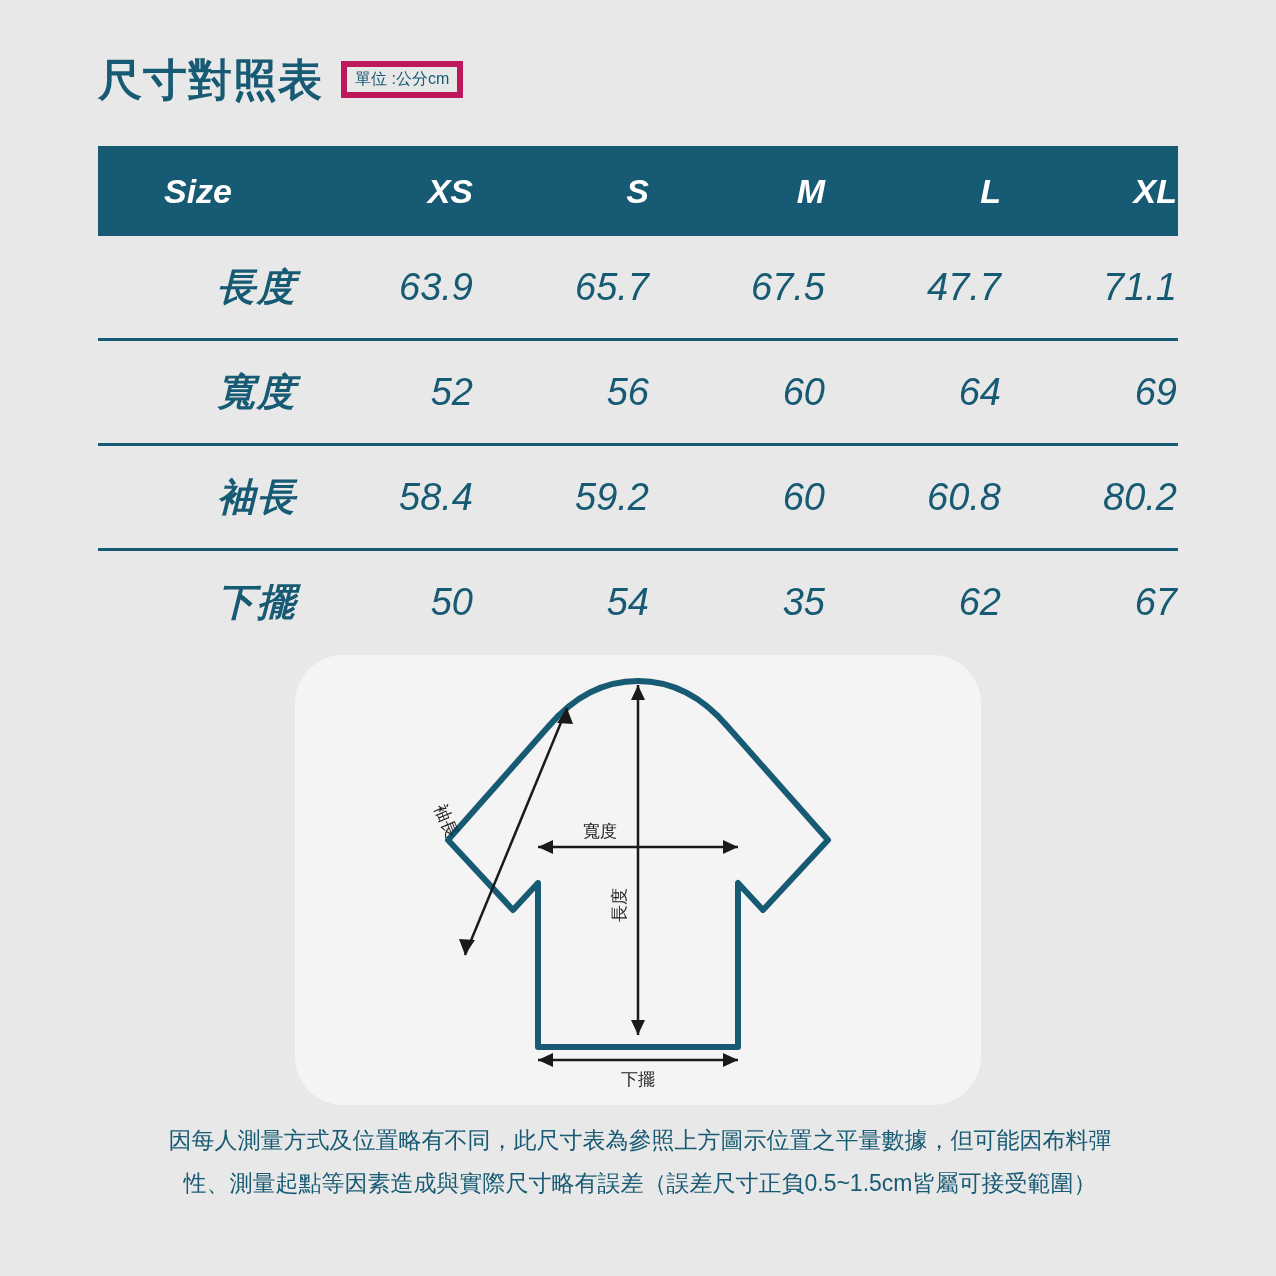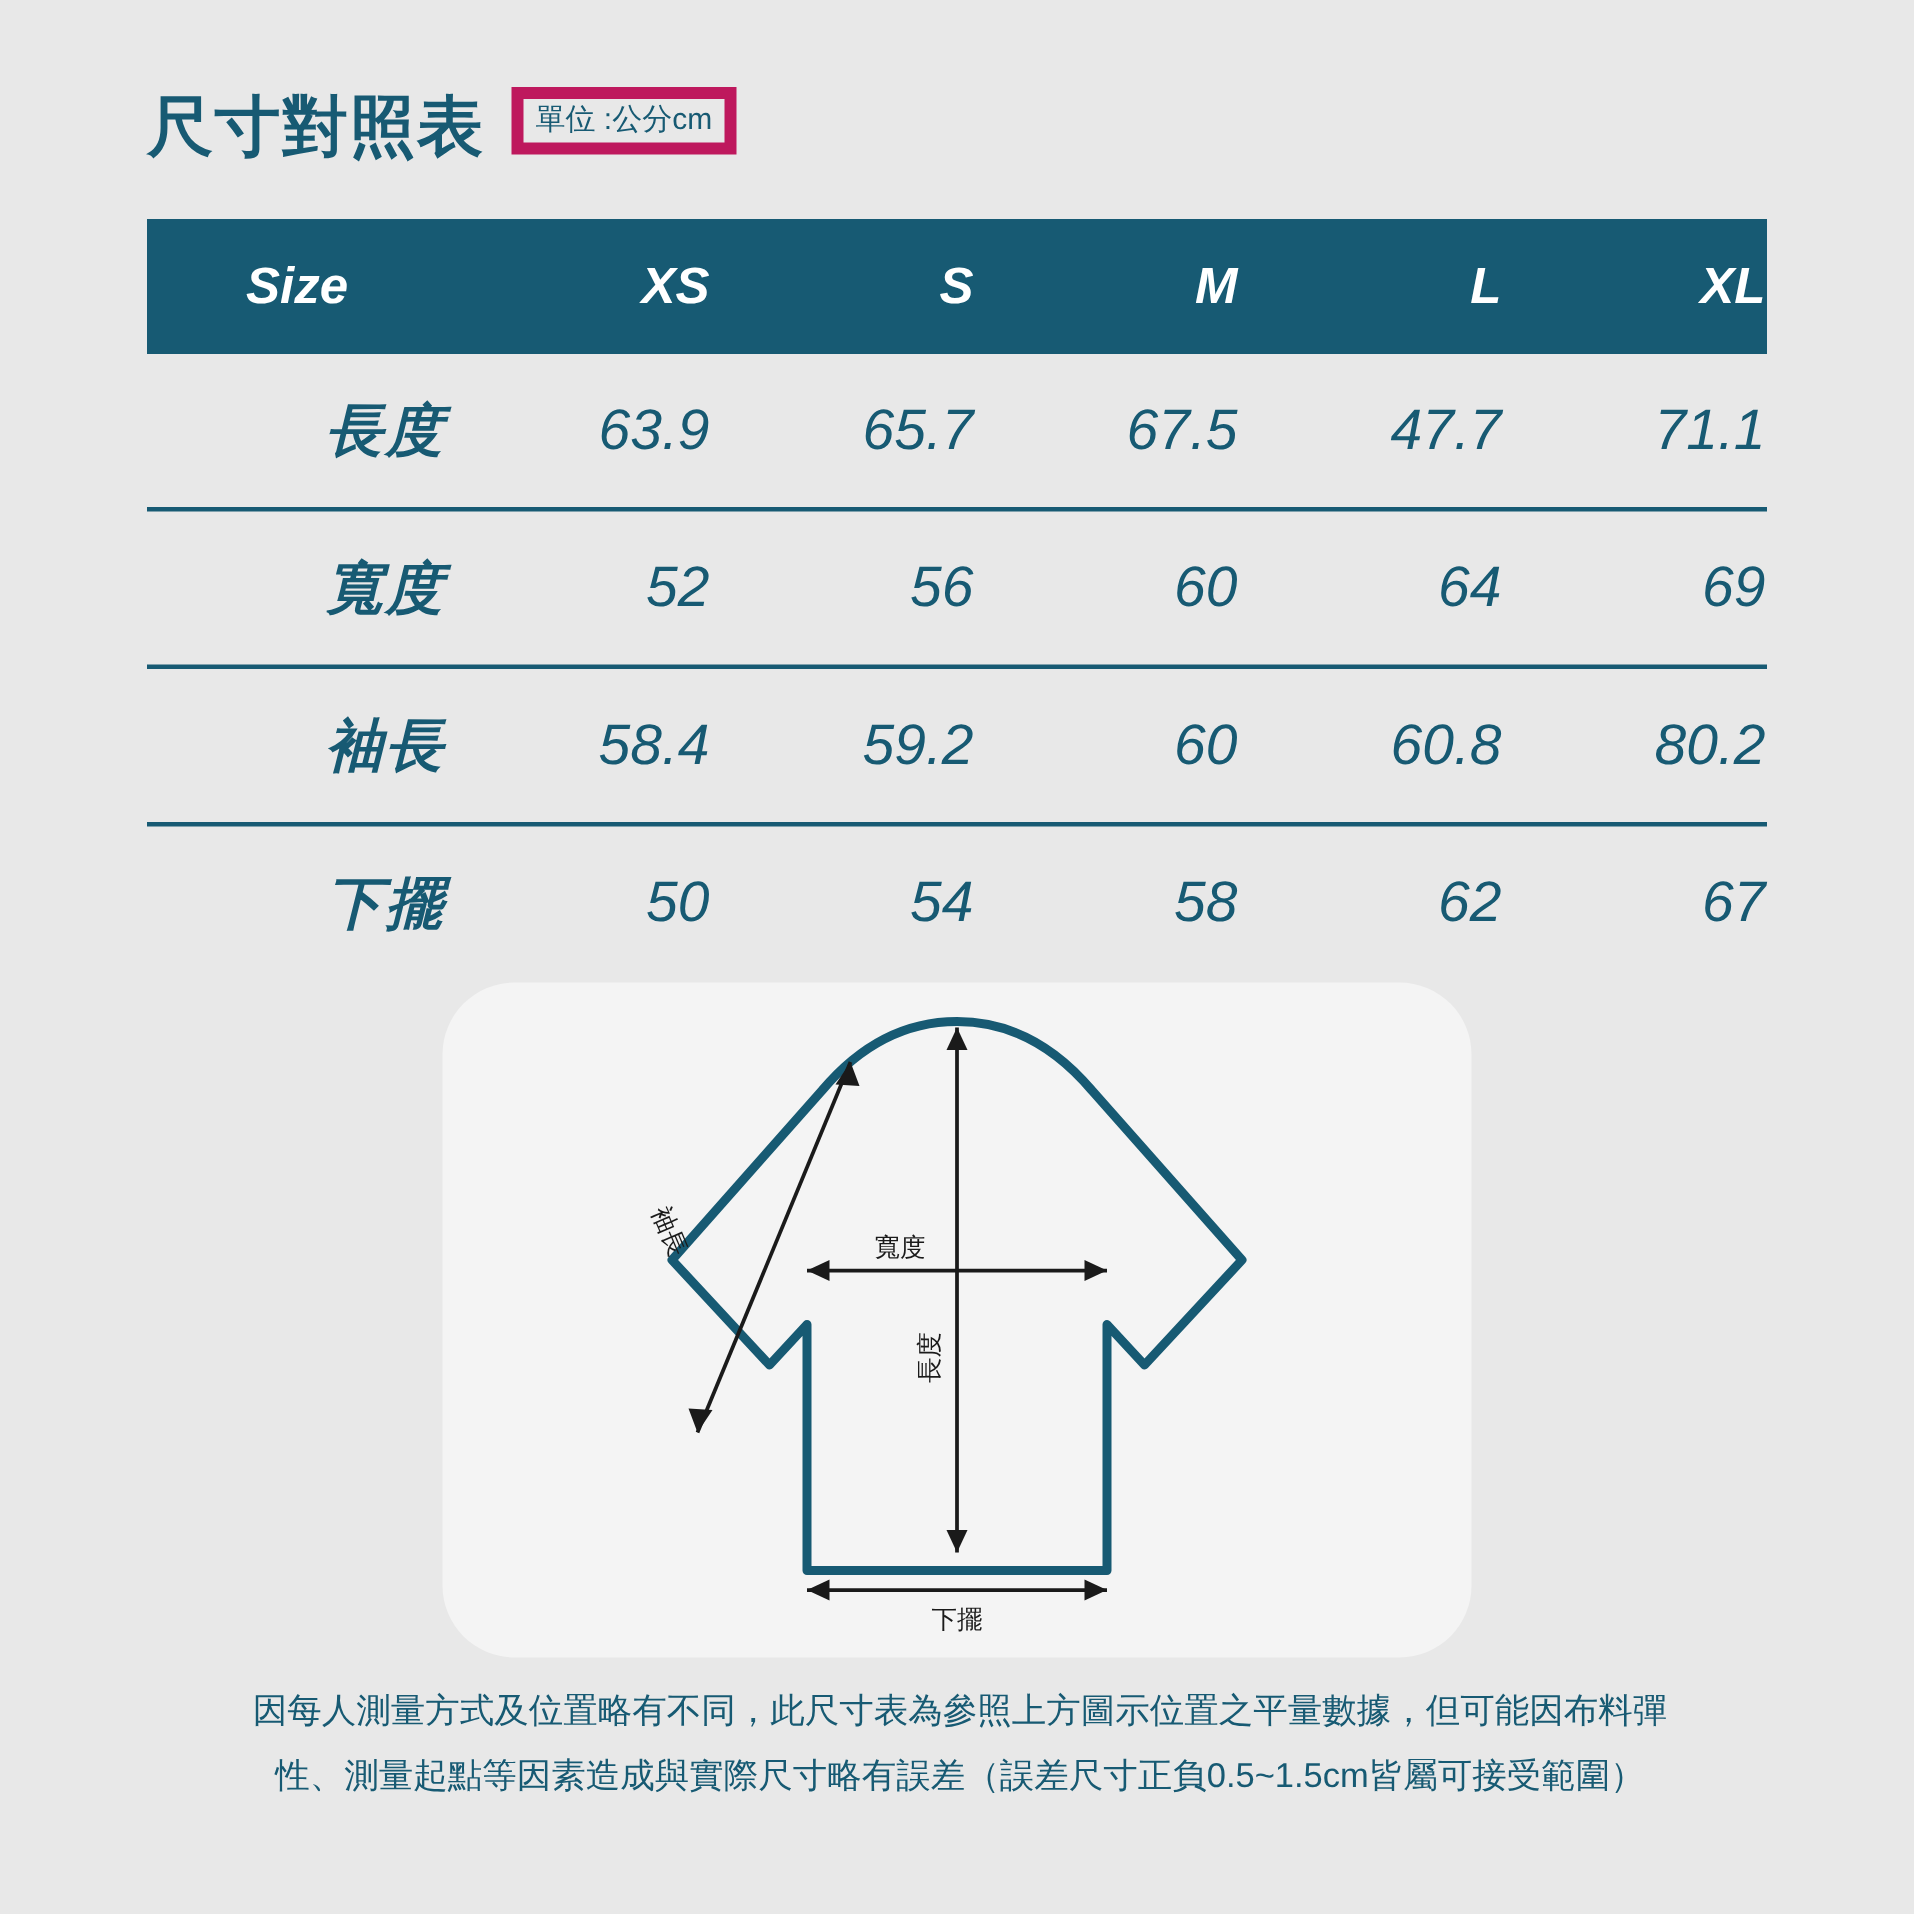--- a/index.html
+++ b/index.html
@@ -32,23 +32,23 @@
     gap: 18px;
   }
   .title {
     font-size: 44px;
     font-weight: bold;
     color: #175a73;
     letter-spacing: 1px;
     line-height: 1;
   }
   .unit-box {
-    border: 8px solid #be185d;
+    border: 6px solid #be185d;
     padding: 4px 8px 5px 8px;
-    font-size: 20px;
+    font-size: 16px;
     color: #175a73;
     line-height: 1;
     margin-bottom: 4px;
     background: transparent;
   }
 
   
   .size-table {
     position: absolute;
     left: 98px;
@@ -167,21 +167,21 @@
         <td>58.4</td>
         <td>59.2</td>
         <td>60</td>
         <td>60.8</td>
         <td>80.2</td>
       </tr>
       <tr>
         <td class="row-label">下擺</td>
         <td>50</td>
         <td>54</td>
-        <td>58</td>
+        <td>35</td>
         <td>62</td>
         <td>67</td>
       </tr>
     </tbody>
   </table>
 
   <div class="diagram-wrap">
     <svg width="686" height="450" viewBox="0 0 686 450">
 
       <g fill="none" stroke="#175a73" stroke-width="6" stroke-linejoin="round" stroke-linecap="round">

